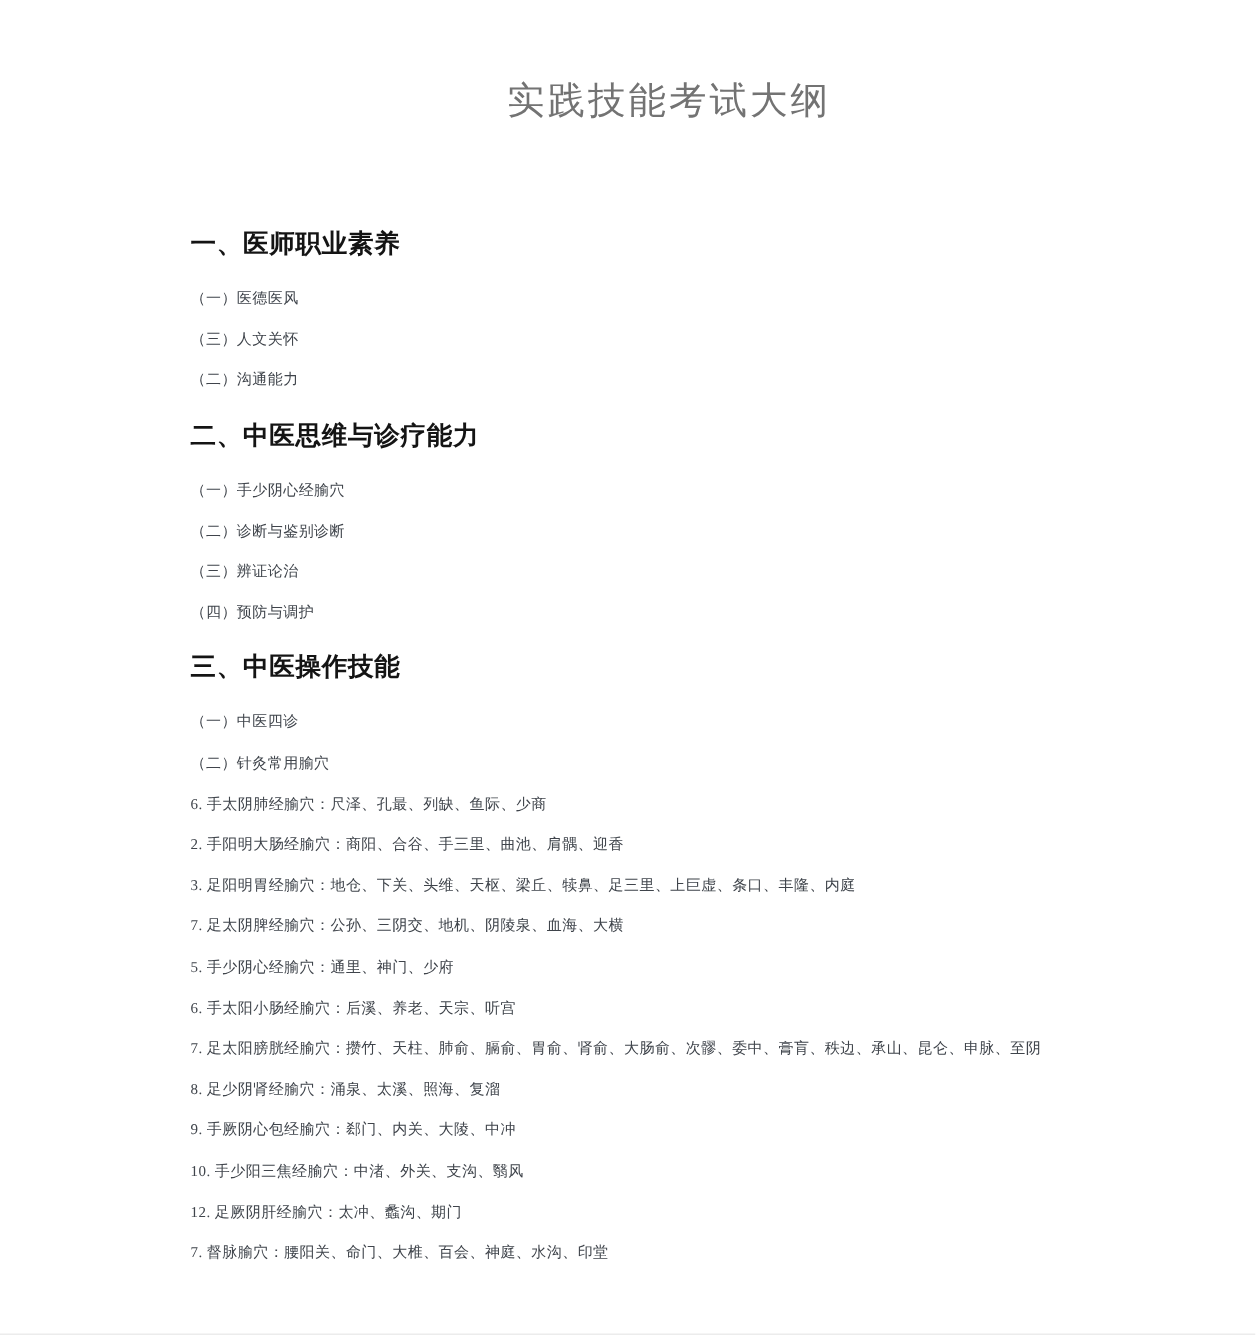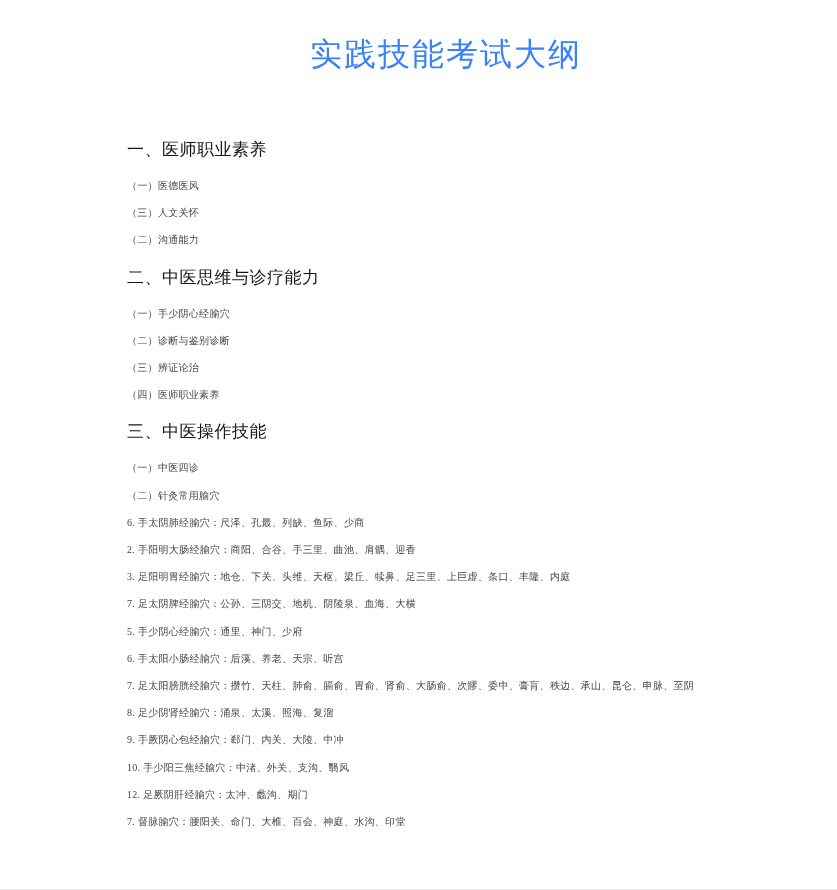--- a/index.html
+++ b/index.html
@@ -17,32 +17,32 @@
   .page {
     box-sizing: border-box;
     width: 837px;
     height: 890px;
     padding: 28px 30px 0 85px;
     background: #ffffff;
     position: relative;
   }
   .doc-title {
     font-family: "Liberation Serif", "DejaVu Serif", serif;
-    font-size: 32px;
+    font-size: 25px;
     font-weight: 400;
-    color: #3b82f6;
+    color: #737373;
     text-align: center;
     letter-spacing: 2px;
     line-height: 40px;
-    margin: 6px 0 62px 0;
+    margin: 20px 0 62px 0;
   }
   .section-heading {
     font-family: "DejaVu Sans", "Liberation Sans", sans-serif;
     font-size: 17px;
-    font-weight: normal;
+    font-weight: bold;
     color: #141414;
     line-height: 27px;
     text-indent: 42px;
     margin: 10px 0 9px 0;
     letter-spacing: 0.5px;
   }
   .section:first-of-type .section-heading {
     margin-top: 0;
   }
   .item {
@@ -76,21 +76,21 @@
     <p class="item">（一）医德医风</p>
     <p class="item">（三）人文关怀</p>
     <p class="item">（二）沟通能力</p>
   </section>
 
   <section class="section">
     <h2 class="section-heading">二、中医思维与诊疗能力</h2>
     <p class="item">（一）手少阴心经腧穴</p>
     <p class="item">（二）诊断与鉴别诊断</p>
     <p class="item">（三）辨证论治</p>
-    <p class="item">（四）医师职业素养</p>
+    <p class="item">（四）预防与调护</p>
   </section>
 
   <section class="section">
     <h2 class="section-heading">三、中医操作技能</h2>
     <p class="item">（一）中医四诊</p>
     <p class="item">（二）针灸常用腧穴</p>
     <p class="item">6. 手太阴肺经腧穴：尺泽、孔最、列缺、鱼际、少商</p>
     <p class="item">2. 手阳明大肠经腧穴：商阳、合谷、手三里、曲池、肩髃、迎香</p>
     <p class="item">3. 足阳明胃经腧穴：地仓、下关、头维、天枢、梁丘、犊鼻、足三里、上巨虚、条口、丰隆、内庭</p>
     <p class="item">7. 足太阴脾经腧穴：公孙、三阴交、地机、阴陵泉、血海、大横</p>

